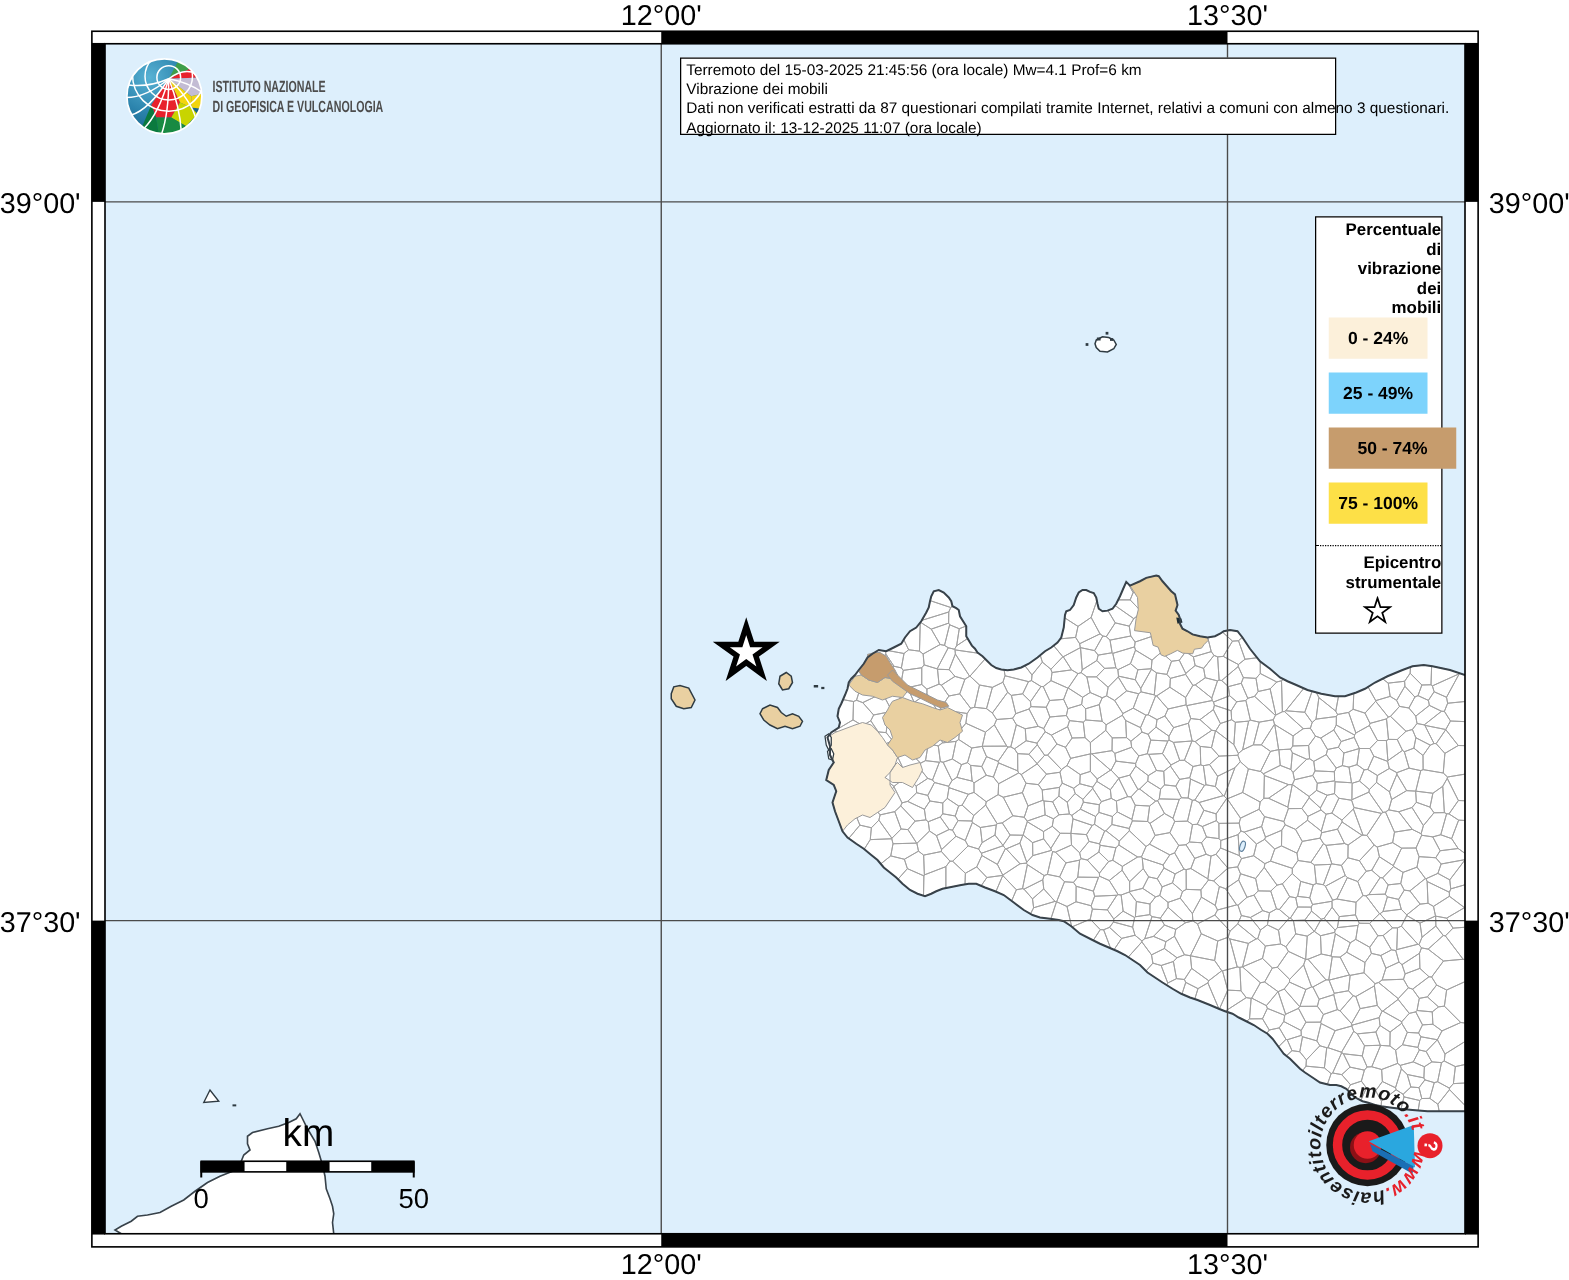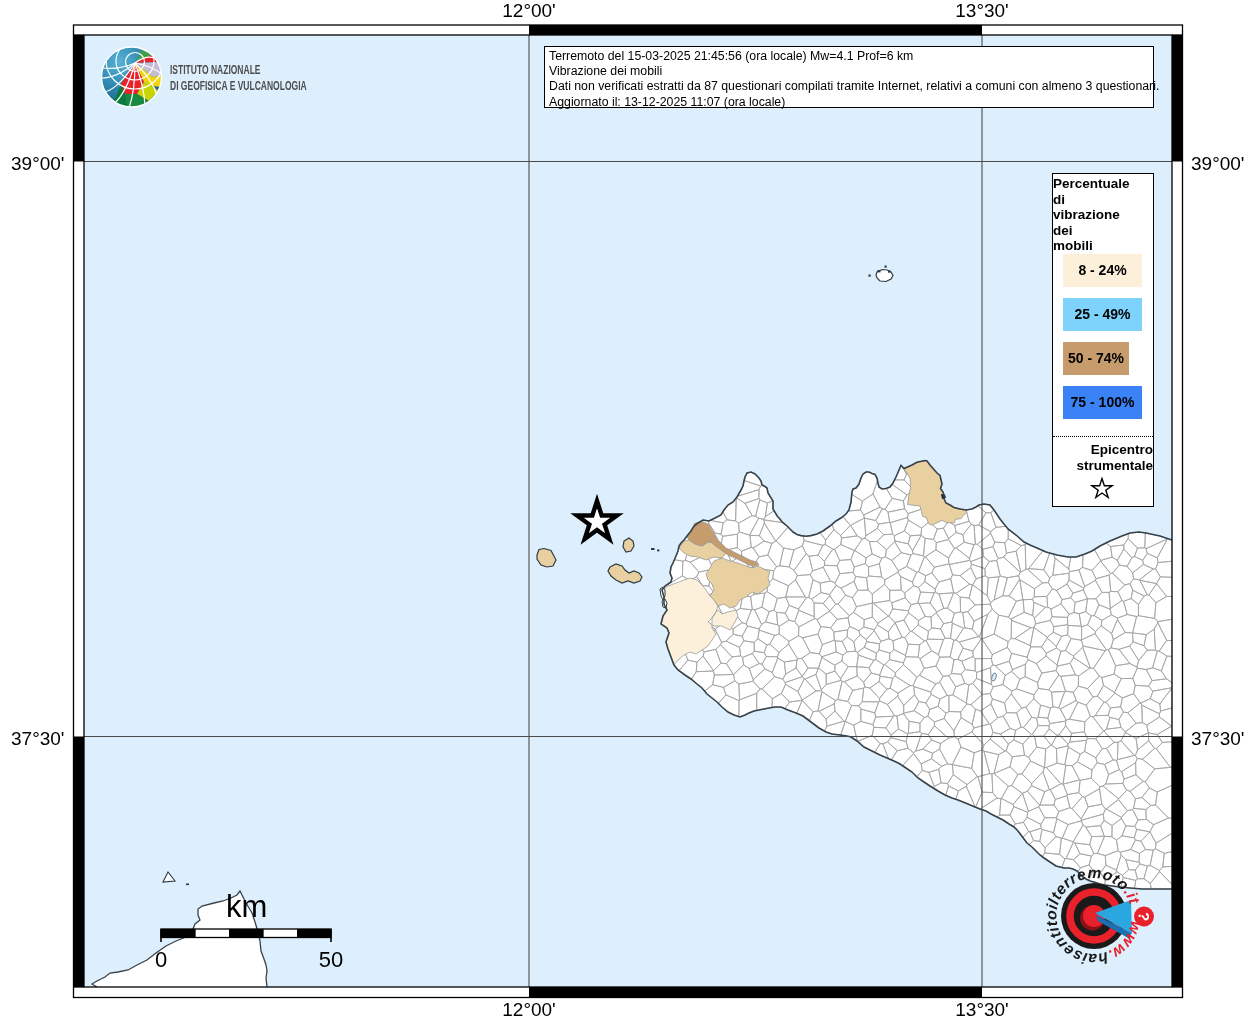--- a/index.html
+++ b/index.html
@@ -1,17 +1,17 @@
 <!DOCTYPE html>
 <html><head><meta charset="utf-8"><style>
 html,body{margin:0;padding:0;width:1255px;height:1024px;background:#ffffff;
 font-family:"Liberation Sans",sans-serif;overflow:hidden}
 #page{position:relative;width:1255px;height:1024px}
 .abs{position:absolute}
-.ann{font-size:19px;color:#000;white-space:nowrap;line-height:1}
+.ann{font-size:23px;color:#000;white-space:nowrap;line-height:1}
 </style></head><body>
 <div id="page">
 <svg width="1255" height="1024" viewBox="0 0 1255 1024" style="position:absolute;left:0;top:0">
 <defs>
         <clipPath id="mapclip">
           <rect x="84" y="35" width="1088" height="952"></rect>
         </clipPath>
       </defs>
 <g clip-path="url(#mapclip)">
 <rect x="84" y="35" width="1088" height="952" fill="#ddeffc"></rect>
@@ -802,21 +802,21 @@
 
 <div class="abs ann" style="left:529px;top:1px;transform:translateX(-50%)">12°00'</div>
 <div class="abs ann" style="left:982px;top:1px;transform:translateX(-50%)">13°30'</div>
 <div class="abs ann" style="left:529px;top:1000px;transform:translateX(-50%)">12°00'</div>
 <div class="abs ann" style="left:982px;top:1000px;transform:translateX(-50%)">13°30'</div>
 <div class="abs ann" style="left:64.5px;top:163px;transform:translate(-100%,-50%)">39°00'</div>
 <div class="abs ann" style="left:64.5px;top:738px;transform:translate(-100%,-50%)">37°30'</div>
 <div class="abs ann" style="left:1191px;top:163px;transform:translateY(-50%)">39°00'</div>
 <div class="abs ann" style="left:1191px;top:738px;transform:translateY(-50%)">37°30'</div>
 
-<div class="abs" style="left:544px;top:46px;width:610px;height:62px;background:#ffffff;border:1.4px solid #000;font-size:12.3px;line-height:15.2px;padding:2px 0 0 4px;box-sizing:border-box;color:#000;white-space:nowrap">
+<div class="abs" style="left:544px;top:46px;width:525px;height:62px;background:#ffffff;border:1.4px solid #000;font-size:12.3px;line-height:15.2px;padding:2px 0 0 4px;box-sizing:border-box;color:#000;white-space:nowrap">
 Terremoto del 15-03-2025 21:45:56 (ora locale) Mw=4.1 Prof=6 km<br>
 Vibrazione dei mobili<br>
 Dati non verificati estratti da 87 questionari compilati tramite Internet, relativi a comuni con almeno 3 questionari.<br>
 Aggiornato il: 13-12-2025 11:07 (ora locale)
 </div>
 
 <svg class="abs" style="left:101px;top:46px" width="260" height="64" viewBox="0 0 260 64">
 <defs>
 <radialGradient id="gl" cx="0.3" cy="0.25" r="0.9">
 <stop offset="0" stop-color="#58b2d4"></stop>
@@ -855,25 +855,25 @@
 <circle cx="34" cy="14" r="29"></circle>
 </g>
 <circle cx="30.5" cy="31" r="30" fill="none" stroke="#ffffff" stroke-width="1.4"></circle>
 <g transform="translate(69,0) scale(0.655,1)" font-family="Liberation Sans,sans-serif" font-weight="bold" fill="#4d4d4d" font-size="13px">
 <text x="0" y="28">ISTITUTO NAZIONALE</text>
 <text x="0" y="44">DI GEOFISICA E VULCANOLOGIA</text>
 </g>
 </svg>
 
 <div class="abs" style="left:1052px;top:173px;width:102px;height:334px;background:#ffffff;border:1.4px solid #000;box-sizing:border-box;font-weight:bold;color:#000">
-<div style="text-align:left;font-size:13.5px;line-height:15.6px;margin-top:2px">Percentuale<br>di<br>vibrazione<br>dei<br>mobili</div>
-<div style="position:absolute;left:10px;top:80px;width:79px;height:33px;background:#fcf0da;text-align:center;font-size:14px;line-height:33px">8 - 24%</div>
+<div style="text-align:right;font-size:13.5px;line-height:15.6px;margin-top:2px">Percentuale<br>di<br>vibrazione<br>dei<br>mobili</div>
+<div style="position:absolute;left:10px;top:80px;width:79px;height:33px;background:#fcf0da;text-align:center;font-size:14px;line-height:33px">0 - 24%</div>
 <div style="position:absolute;left:10px;top:123.5px;width:79px;height:33px;background:#7dd3fc;text-align:center;font-size:14px;line-height:33px">25 - 49%</div>
-<div style="position:absolute;left:10px;top:167.5px;width:66px;height:33px;background:#c69c6d;text-align:center;font-size:14px;line-height:33px">50 - 74%</div>
-<div style="position:absolute;left:10px;top:212px;width:79px;height:33px;background:#3b82f6;text-align:center;font-size:14px;line-height:33px">75 - 100%</div>
+<div style="position:absolute;left:10px;top:167.5px;width:102px;height:33px;background:#c69c6d;text-align:center;font-size:14px;line-height:33px">50 - 74%</div>
+<div style="position:absolute;left:10px;top:212px;width:79px;height:33px;background:#fde047;text-align:center;font-size:14px;line-height:33px">75 - 100%</div>
 <div style="position:absolute;left:0;top:262px;width:100%;border-top:1.6px dotted #000"></div>
 <div style="position:absolute;left:0;top:268px;width:100%;text-align:right;font-size:13.5px;line-height:16px">Epicentro<br>strumentale</div>
 <svg style="position:absolute;left:37px;top:303px" width="24" height="24" viewBox="-12 -12 24 24">
 <path d="M0,-10.5 L2.36,-3.24 L9.99,-3.24 L3.82,1.24 L6.17,8.49 L0,4 L-6.17,8.49 L-3.82,1.24 L-9.99,-3.24 L-2.36,-3.24 Z" fill="#fff" stroke="#000" stroke-width="1.4"></path>
 </svg>
 </div>
 
 <svg class="abs" style="left:120px;top:880px" width="300" height="100" viewBox="0 0 300 100">
 <text x="106" y="37" font-size="31" fill="#000" font-family="Liberation Sans,sans-serif">km</text>
 <g>

